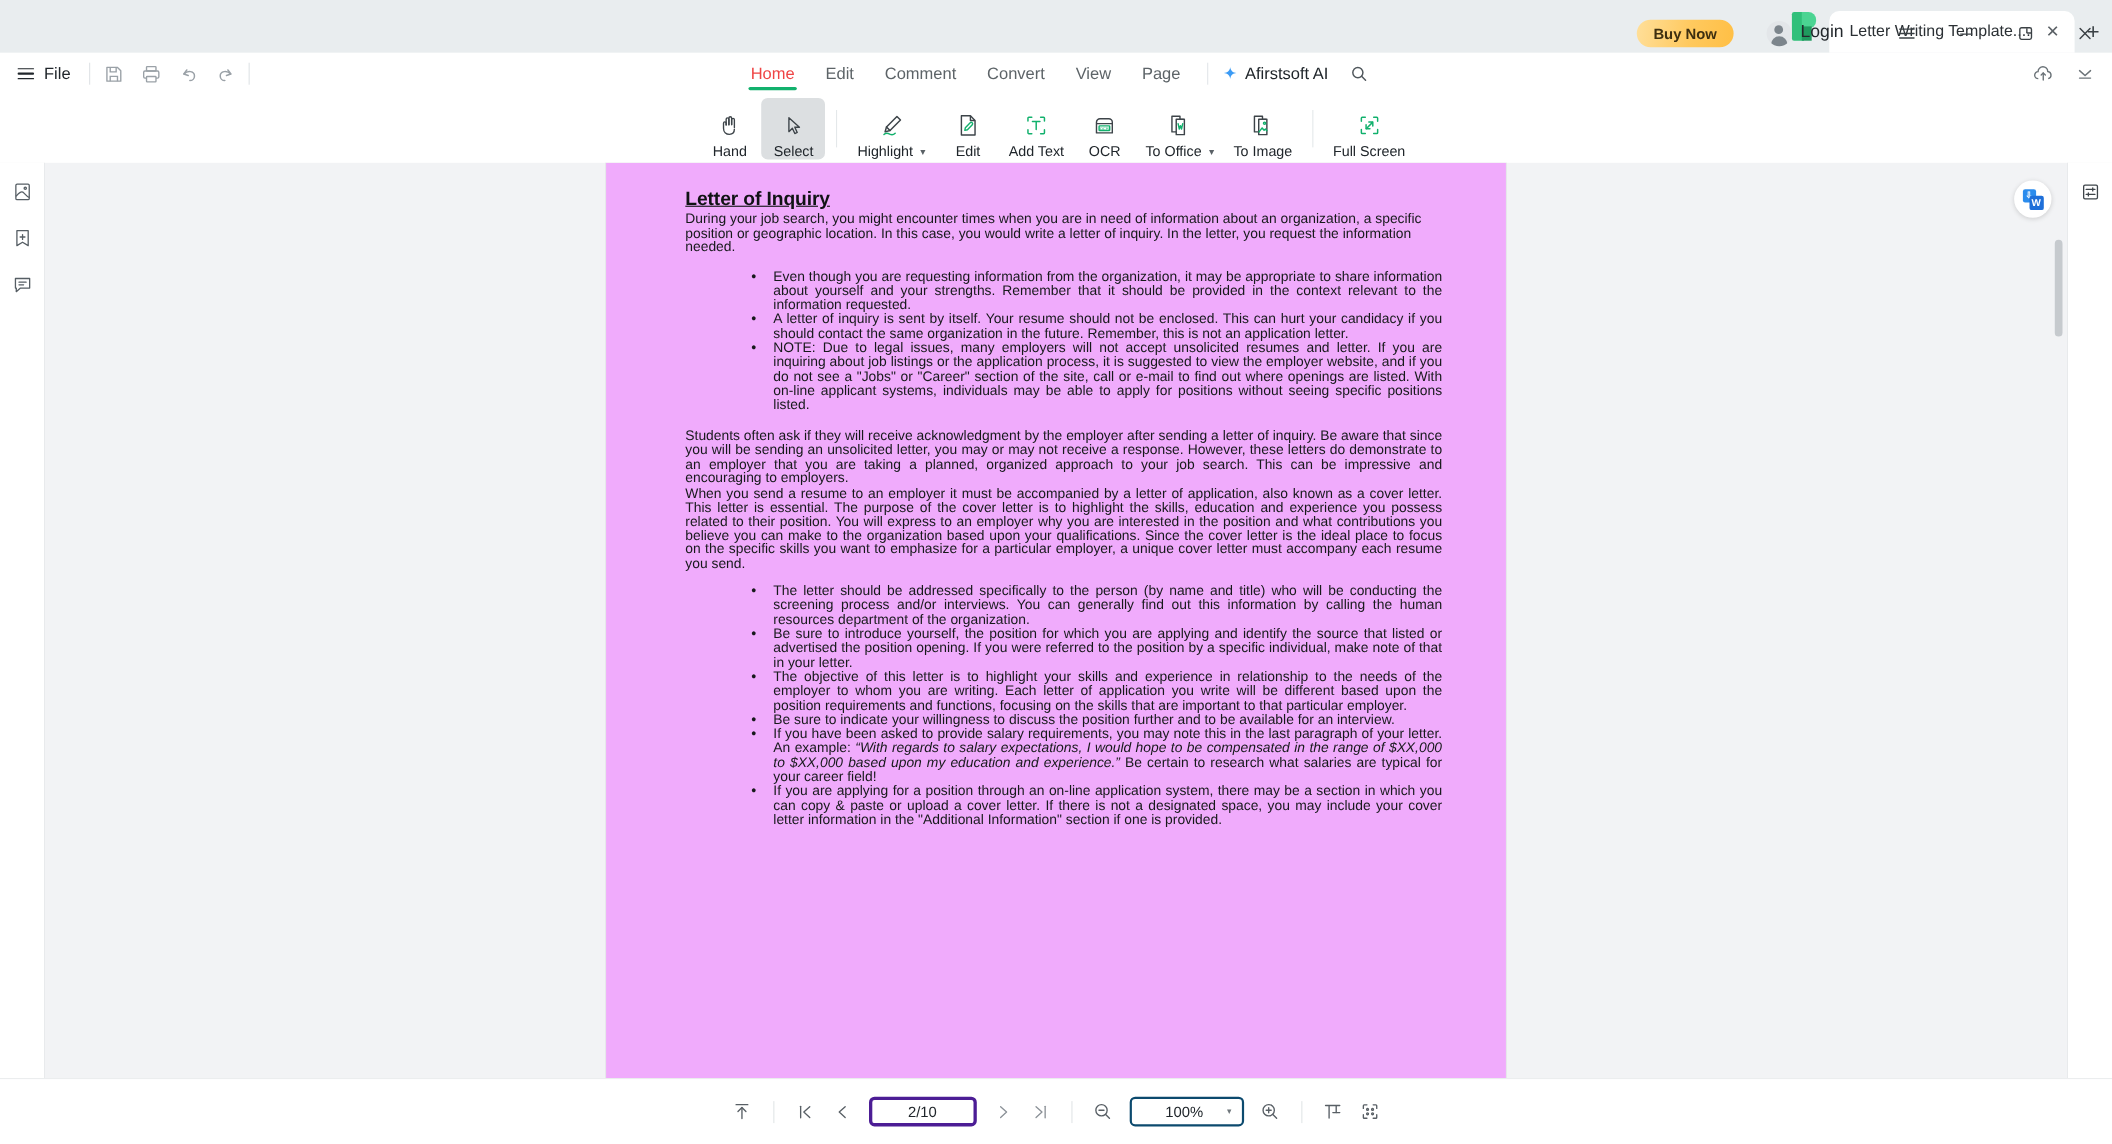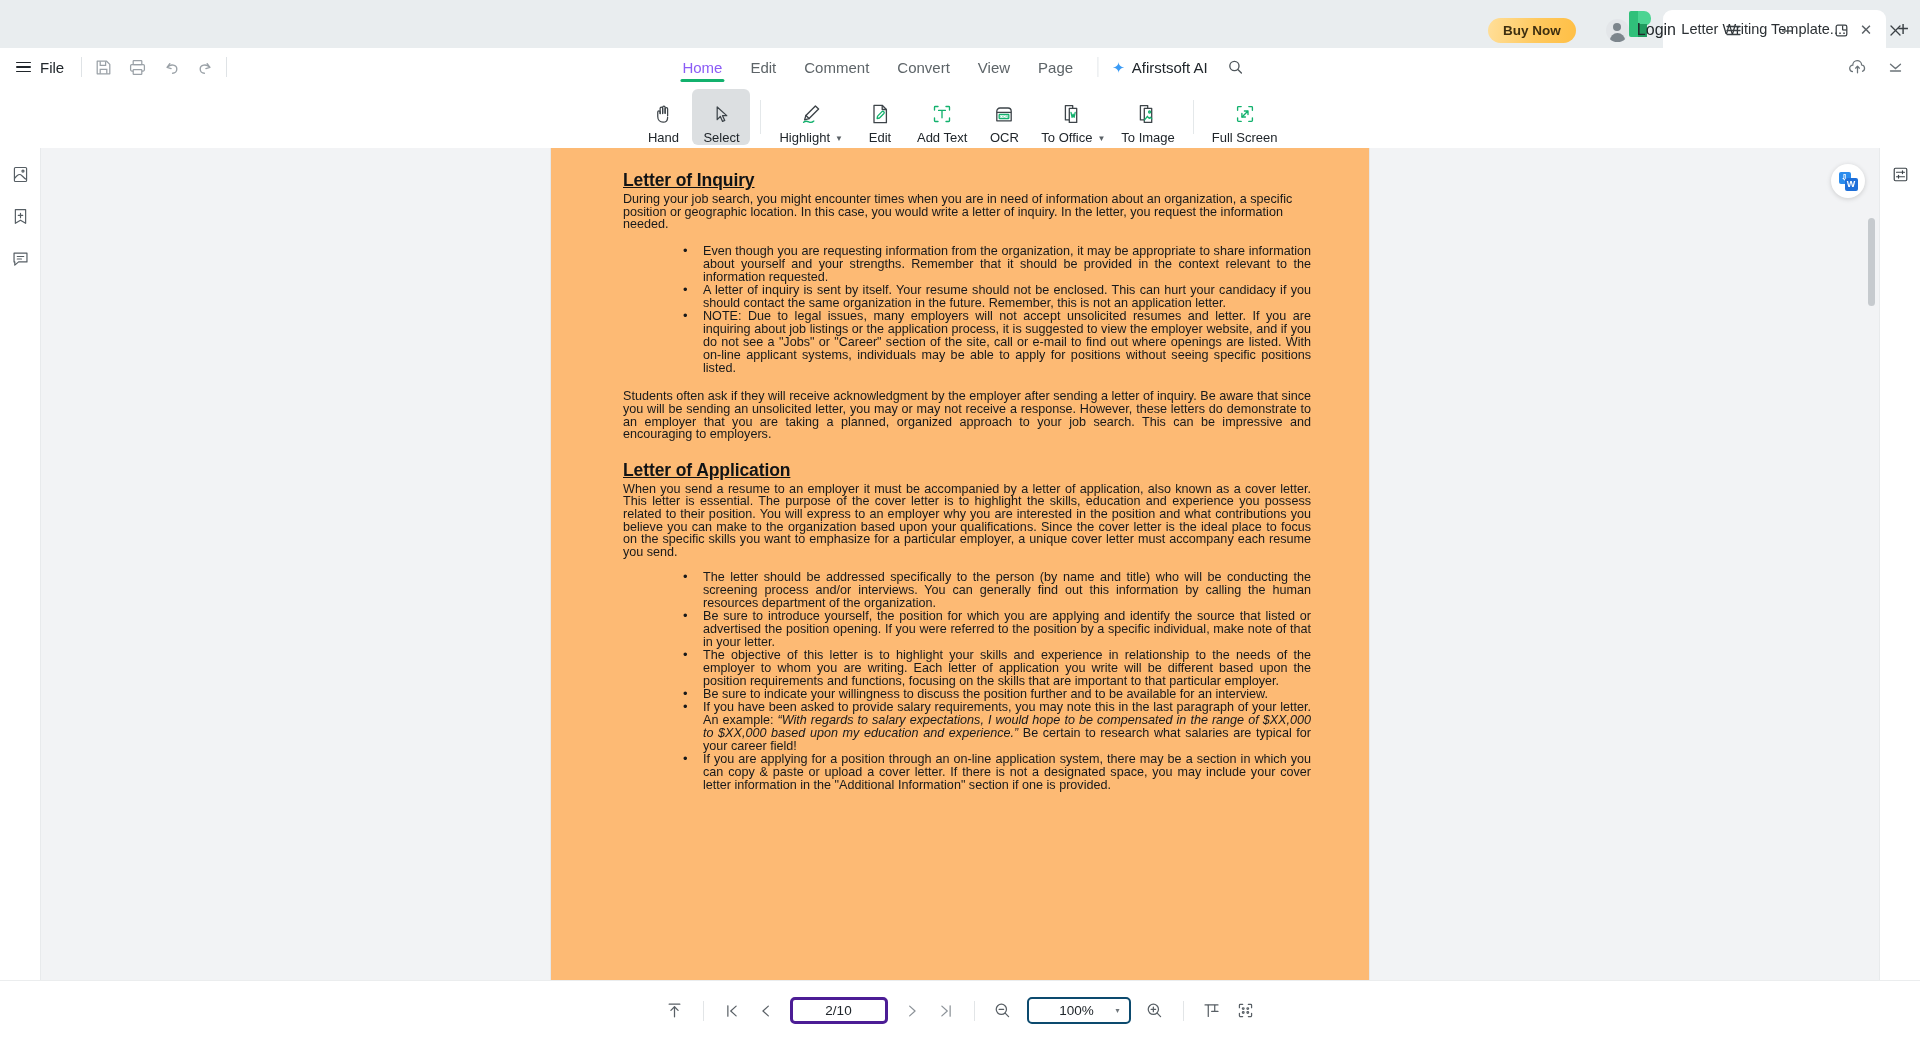--- a/index.html
+++ b/index.html
@@ -119,21 +119,21 @@
 
   .ribbon-tabs {
     position: absolute; left: 50%; transform: translateX(-50%);
     display: flex; align-items: center; height: 38px; gap: 0;
   }
   .ribbon-tab {
     padding: 0 14px; height: 38px;
     display: flex; align-items: center; justify-content: center;
     font-size: 15px; color: #5d6468; position: relative;
   }
-  .ribbon-tab.active { color: #8b5cf6; }
+  .ribbon-tab.active { color: #ef4444; }
   .ribbon-tab.active::after {
     content: ""; position: absolute; left: 12px; right: 12px; bottom: 4px;
     height: 2.6px; background: #12b16d; border-radius: 2px;
   }
   .ai-sep { width:1px; height:20px; background:#e2e6e9; margin:0 10px; }
   .ai-btn {
     display: flex; align-items: center; gap: 7px;
     font-size: 15px; color: #20262b; padding: 0 4px;
   }
   .sparkle { color:#3b9bf5; font-size:15px; line-height:1; }
@@ -176,21 +176,21 @@
   }
   .rail-btn {
     width: 28px; height: 28px; border-radius: 5px;
     display: flex; align-items: center; justify-content: center; color: #565e64;
   }
   .docarea {
     flex: 1; position: relative; overflow: hidden;
     display: flex; justify-content: center;
   }
   .page {
-    width: 818px; background: #fdba74; margin-top: 0;
+    width: 818px; background: #f0abfc; margin-top: 0;
     padding: 22px 58px 30px 72px;
     box-shadow: 0 0 0 1px #e6e8ea;
     height: 100%;
   }
   .rightrail {
     width: 41px; background: #ffffff; border-left: 1px solid #e8eaec;
     padding-top: 12px; display: flex; flex-direction: column; align-items: center;
   }
 
   
@@ -551,21 +551,20 @@
         <p class="body lead">During your job search, you might encounter times when you are in need of information about an organization, a specific position or geographic location.  In this case, you would write a letter of inquiry.  In the letter, you request the information needed.</p>
 
         <ul class="doclist">
           <li>Even though you are requesting information from the organization, it may be appropriate to share information about yourself and your strengths.  Remember that it should be provided in the context relevant to the information requested.</li>
           <li>A letter of inquiry is sent by itself.  Your resume should not be enclosed.  This can hurt your candidacy if you should contact the same organization in the future. Remember, this is not an application letter.</li>
           <li>NOTE: Due to legal issues, many employers will not accept unsolicited resumes and letter. If you are inquiring about job listings or the application process, it is suggested to view the employer website, and if you do not see a "Jobs" or "Career" section of the site, call or e-mail to find out where openings are listed. With on-line applicant systems, individuals may be able to apply for positions without seeing specific positions listed.</li>
         </ul>
 
         <p class="body spaced">Students often ask if they will receive acknowledgment by the employer after sending a letter of inquiry.  Be aware that since you will be sending an unsolicited letter, you may or may not receive a response.  However, these letters do demonstrate to an employer that you are taking a planned, organized approach to your job search.  This can be impressive and encouraging to employers.</p>
 
-        <h2 class="second">Letter of Application</h2>
         <p class="body">When you send a resume to an employer it must be accompanied by a letter of application, also known as a cover letter.  This letter is essential.  The purpose of the cover letter is to highlight the skills, education and experience you possess related to their position.  You will express to an employer why you are interested in the position and what contributions you believe you can make to the organization based upon your qualifications. Since the cover letter is the ideal place to focus on the specific skills you want to emphasize for a particular employer, a unique cover letter must accompany each resume you send.</p>
 
         <ul class="doclist tight">
           <li>The letter should be addressed specifically to the person (by name and title) who will be conducting the screening process and/or interviews.  You can generally find out this information by calling the human resources department of the organization.</li>
           <li>Be sure to introduce yourself, the position for which you are applying and identify the source that listed or advertised the position opening.  If you were referred to the position by a specific individual, make note of that in your letter.</li>
           <li>The objective of this letter is to highlight your skills and experience in relationship to the needs of the employer to whom you are writing.  Each letter of application you write will be different based upon the position requirements and functions, focusing on the skills that are important to that particular employer.</li>
           <li>Be sure to indicate your willingness to discuss the position further and to be available for an interview.</li>
           <li><span>If you have been asked to provide salary requirements, you may note this in the last paragraph of your letter.  An example: </span><span class="it">“With regards to salary expectations, I would hope to be compensated in the range of $XX,000 to $XX,000 based upon my education and experience.”</span><span>  Be certain to research what salaries are typical for your career field!</span></li>
           <li>If you are applying for a position through an on-line application system, there may be a section in which you can copy &amp; paste or upload a cover letter.  If there is not a designated space, you may include your cover letter information in the "Additional Information" section if one is provided.</li>
         </ul>

